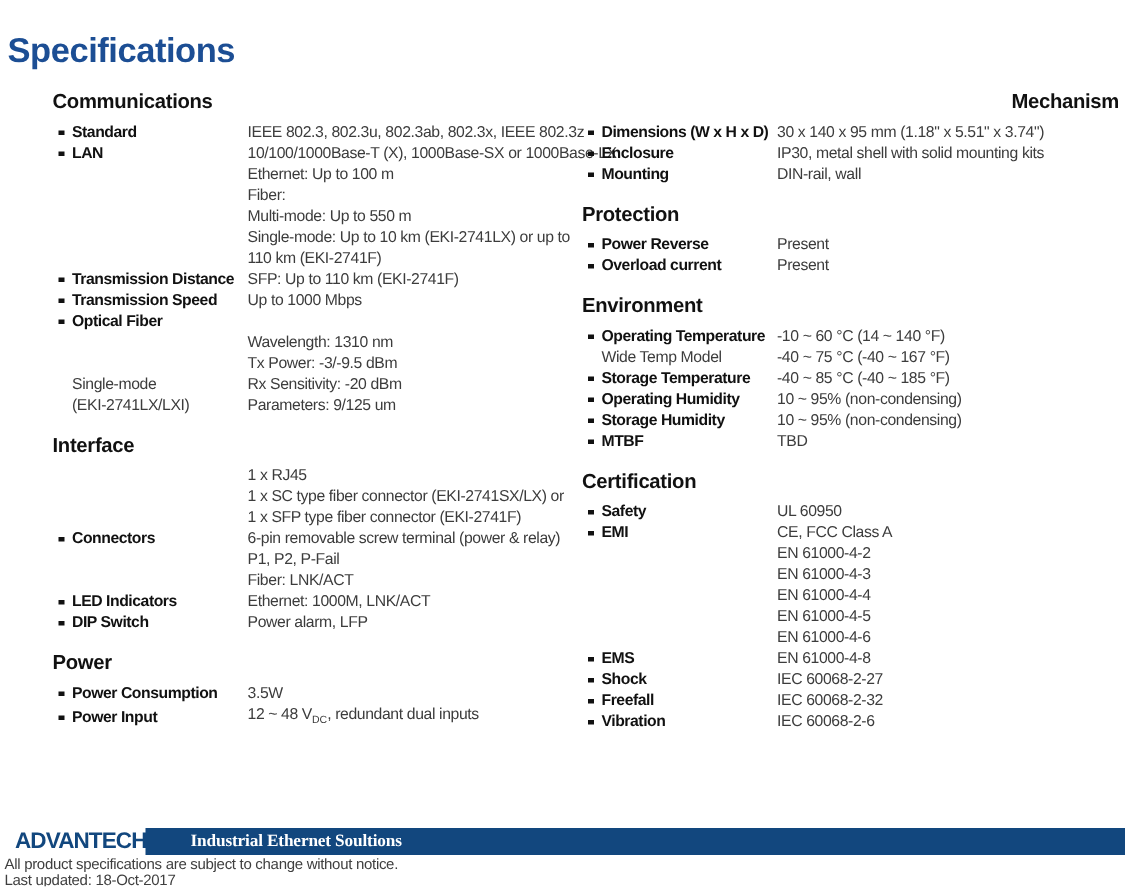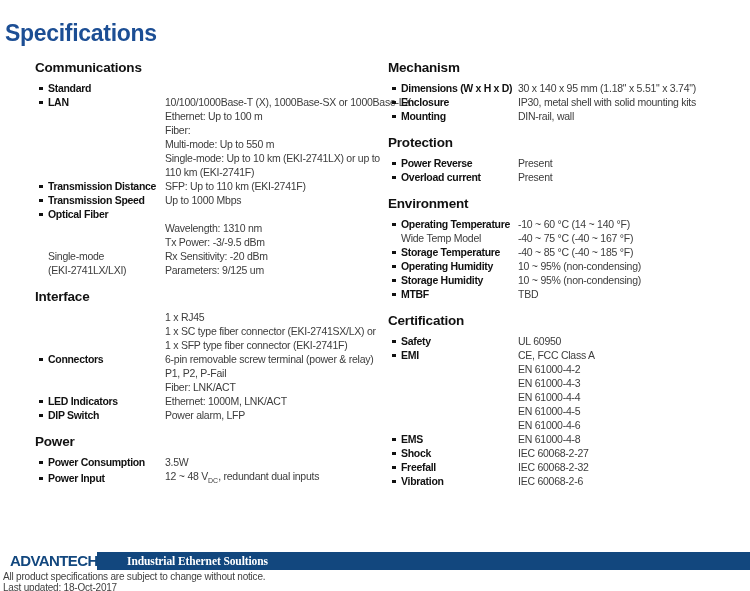--- a/index.html
+++ b/index.html
@@ -53,20 +53,23 @@
   <h1 class="page-title">Specifications</h1>
 
   <div class="col col-left" id="col-left">
       <div class="section">
         <h2 class="section-heading" style="margin: 0px 0px 4px;">Communications</h2>
         <div class="row">
           <div class="label-cell">
             <span class="bullet"></span>
             <span class="row-label">Standard</span>
           </div>
+          <div class="value-cell">
+            <div class="value-line">IEEE 802.3, 802.3u, 802.3ab, 802.3x, IEEE 802.3z</div>
+          </div>
         </div>
         <div class="row">
           <div class="label-cell">
             <span class="bullet"></span>
             <span class="row-label">LAN</span>
           </div>
           <div class="value-cell">
             <div class="value-line">10/100/1000Base-T (X), 1000Base-SX or 1000Base-LX</div>
           </div>
         </div>
@@ -165,21 +168,21 @@
             <span class="row-label">Power Input</span>
           </div>
           <div class="value-cell">
             <div class="value-line"><span>12 ~ 48 V</span><span class="value-sub">DC</span><span>, redundant dual inputs</span></div>
           </div>
         </div>
       </div>
     </div>
   <div class="col col-right" id="col-right">
       <div class="section">
-        <h2 class="section-heading" style="margin: 0px 0px 4px;">Mechanism</h2>
+        <h2 class="section-heading" style="margin: 0px 0px 4px; text-align: right;">Mechanism</h2>
         <div class="row">
           <div class="label-cell">
             <span class="bullet"></span>
             <span class="row-label">Dimensions (W x H x D)</span>
           </div>
           <div class="value-cell">
             <div class="value-line">30 x 140 x 95 mm (1.18" x 5.51" x 3.74")</div>
           </div>
         </div>
         <div class="row">

